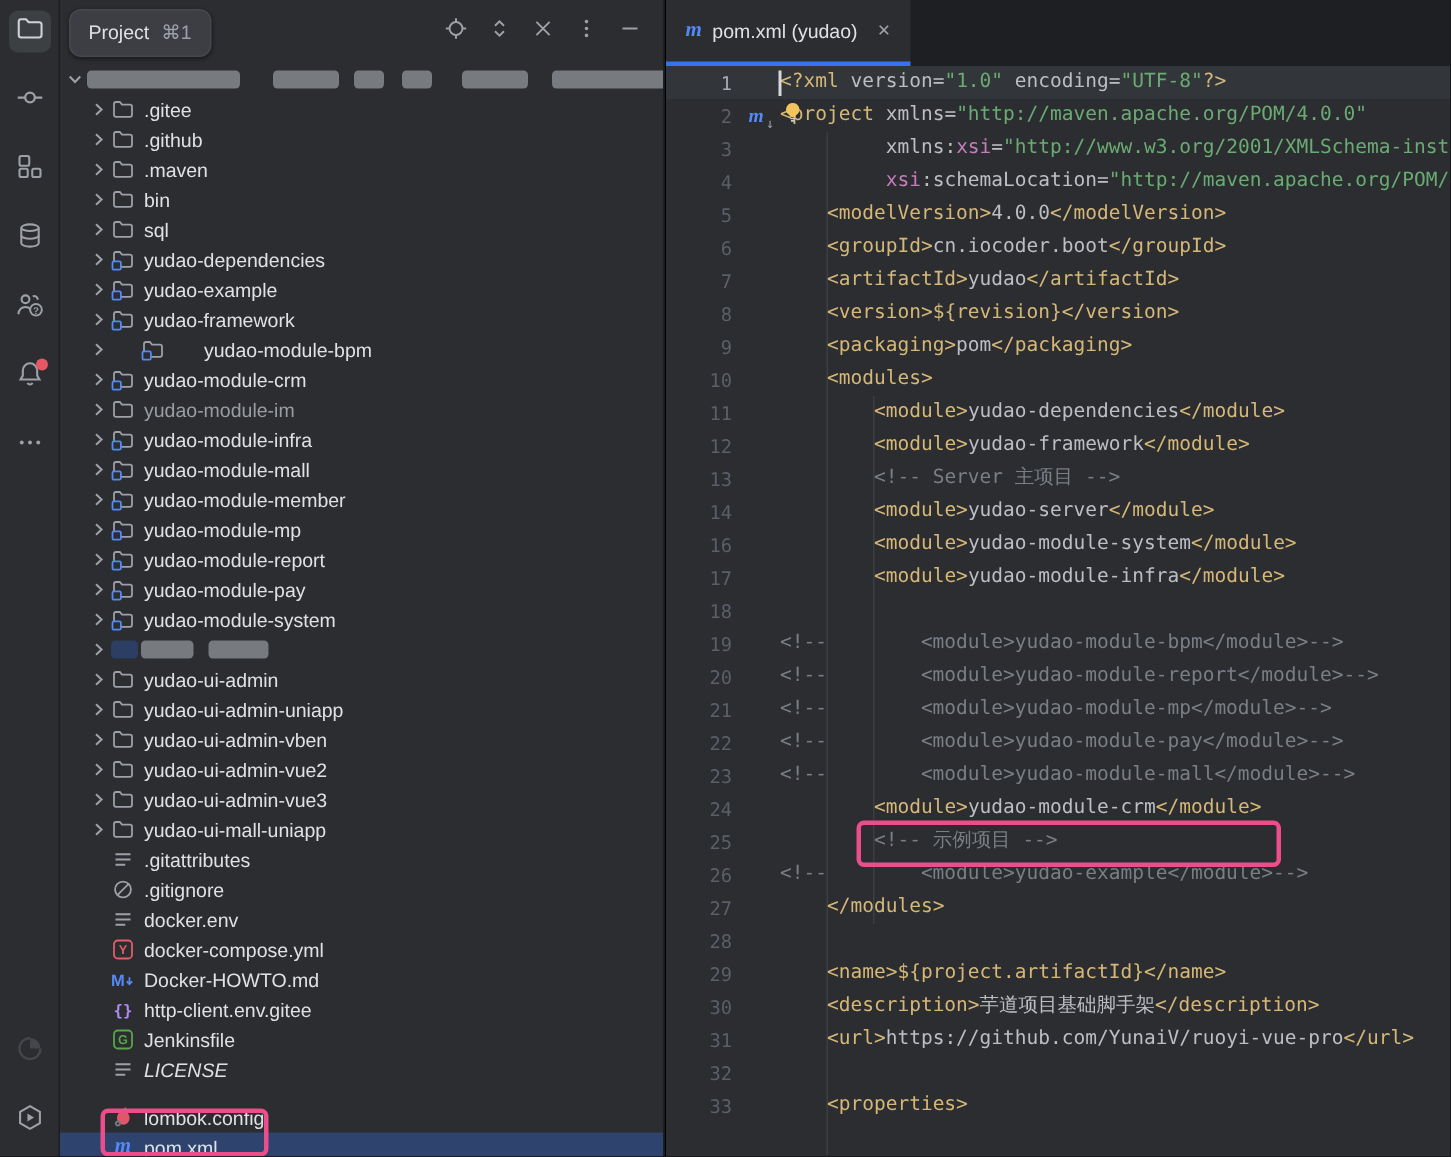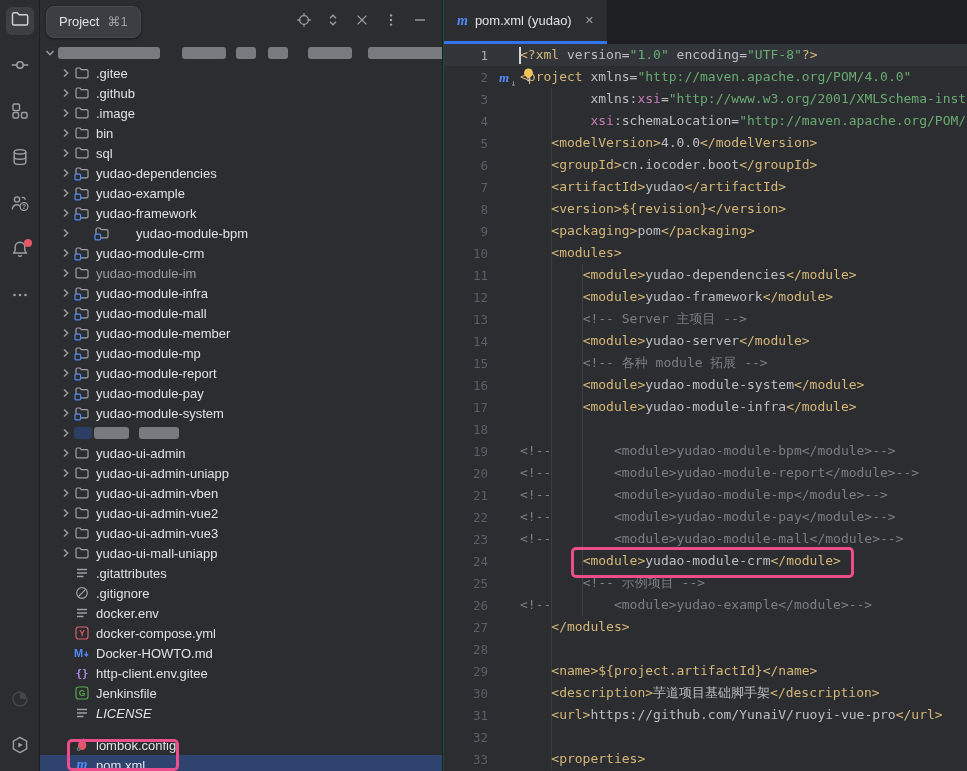--- a/index.html
+++ b/index.html
@@ -1,16 +1,16 @@
 <!DOCTYPE html>
 <html style="--c-accent: #3574F0; --c-selection: #2E436E; --c-annotation: #EC4D8B; --c-tag: #D5B778; --c-string: #6AAB73; --c-attribute: #BCBEC4; --c-namespace: #C77DBB; --c-comment: #7A7E85; --c-text: #BCBEC4; --c-lineNumber: #5A5F68; --c-icon: #9DA0A6; --c-maven_blue: #548AF7; --c-notification_red: #E55765;"><head>
 <meta charset="utf-8">
 <style>
   html,body{margin:0;padding:0;background:#17181b;}
-  .app{position:relative;width:967px;height:771px;overflow:hidden;background:#14532d;
+  .app{position:relative;width:967px;height:771px;overflow:hidden;background:#000000;
        font-family:"Liberation Sans",sans-serif;color:#DFE1E5;-webkit-font-smoothing:antialiased;}
 
   
   .abar{position:absolute;left:0;top:0;width:40px;height:771px;background:#2B2D30;
         border-right:1px solid #1E1F22;display:flex;flex-direction:column;align-items:center;box-sizing:border-box;}
   .abar .tool-btn{width:28px;height:28px;border-radius:6px;display:flex;align-items:center;justify-content:center;
         margin-top:18px;position:relative;cursor:pointer;}
   .abar .tool-btn:first-child{margin-top:7px;}
   .abar .tool-btn.active{background:#3D4043;}
   .abar .tool-btn.dim{opacity:.55;}
@@ -221,21 +221,21 @@
           <span class="chev">
             <svg width="16" height="16" viewBox="0 0 16 16" fill="none">
               <path d="M6 4.5l3.7 3.5L6 11.5" stroke="#9DA0A6" stroke-width="1.4"></path>
             </svg>
           </span>
           <span class="ficon">
             <svg width="16" height="16" viewBox="0 0 16 16" fill="none">
               <path d="M2 4.4c0-.8.6-1.4 1.4-1.4h2.5l1.4 1.7h5.3c.8 0 1.4.6 1.4 1.4v5.4c0 .8-.6 1.4-1.4 1.4H3.4c-.8 0-1.4-.6-1.4-1.4z" stroke="#9DA0A6" stroke-width="1.2"></path>
             </svg>
           </span>
-          <span class="lbl">.image</span>
+          <span class="lbl">.maven</span>
         </div>
         <div class="trow" style="padding-left: 18px;">
           <span class="chev">
             <svg width="16" height="16" viewBox="0 0 16 16" fill="none">
               <path d="M6 4.5l3.7 3.5L6 11.5" stroke="#9DA0A6" stroke-width="1.4"></path>
             </svg>
           </span>
           <span class="ficon">
             <svg width="16" height="16" viewBox="0 0 16 16" fill="none">
               <path d="M2 4.4c0-.8.6-1.4 1.4-1.4h2.5l1.4 1.7h5.3c.8 0 1.4.6 1.4 1.4v5.4c0 .8-.6 1.4-1.4 1.4H3.4c-.8 0-1.4-.6-1.4-1.4z" stroke="#9DA0A6" stroke-width="1.2"></path>
@@ -741,27 +741,20 @@
           </div>
           <div class="cline">
             <span class="gut">
               <span class="num">14</span>
               <span class="gic"></span>
             </span>
             <pre class="src"><span class="tk-x">        </span><span class="tk-t">&lt;module&gt;</span><span class="tk-x">yudao-server</span><span class="tk-t">&lt;/module&gt;</span></pre>
           </div>
           <div class="cline">
             <span class="gut">
-              <span class="num">15</span>
-              <span class="gic"></span>
-            </span>
-            <pre class="src"><span class="tk-x">        </span><span class="tk-c">&lt;!-- 各种 module 拓展 --&gt;</span></pre>
-          </div>
-          <div class="cline">
-            <span class="gut">
               <span class="num">16</span>
               <span class="gic"></span>
             </span>
             <pre class="src"><span class="tk-x">        </span><span class="tk-t">&lt;module&gt;</span><span class="tk-x">yudao-module-system</span><span class="tk-t">&lt;/module&gt;</span></pre>
           </div>
           <div class="cline">
             <span class="gut">
               <span class="num">17</span>
               <span class="gic"></span>
             </span>

